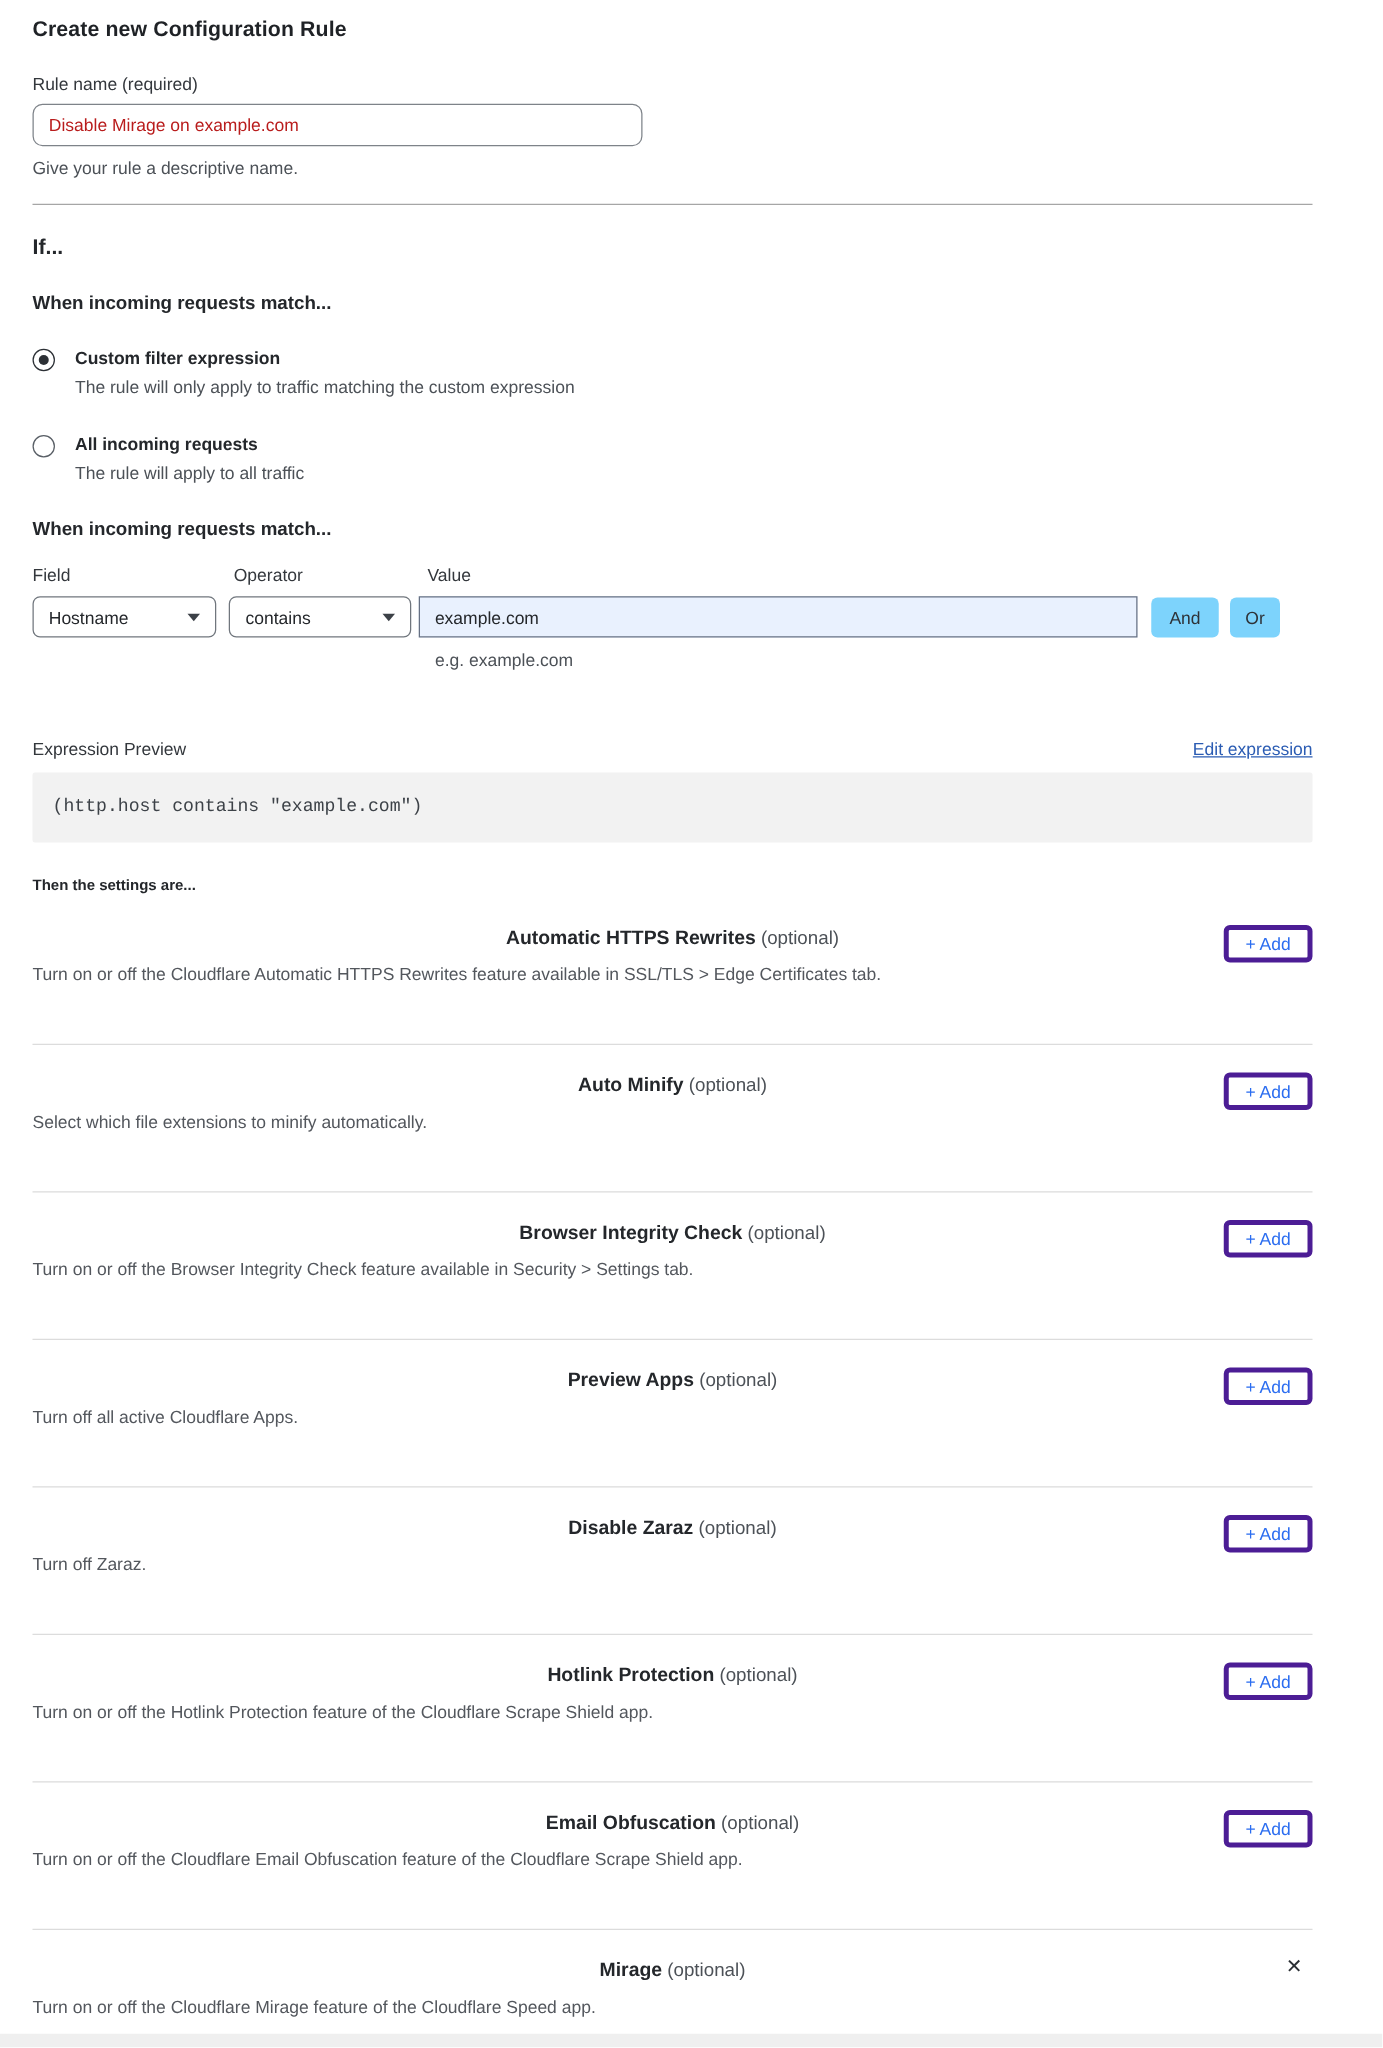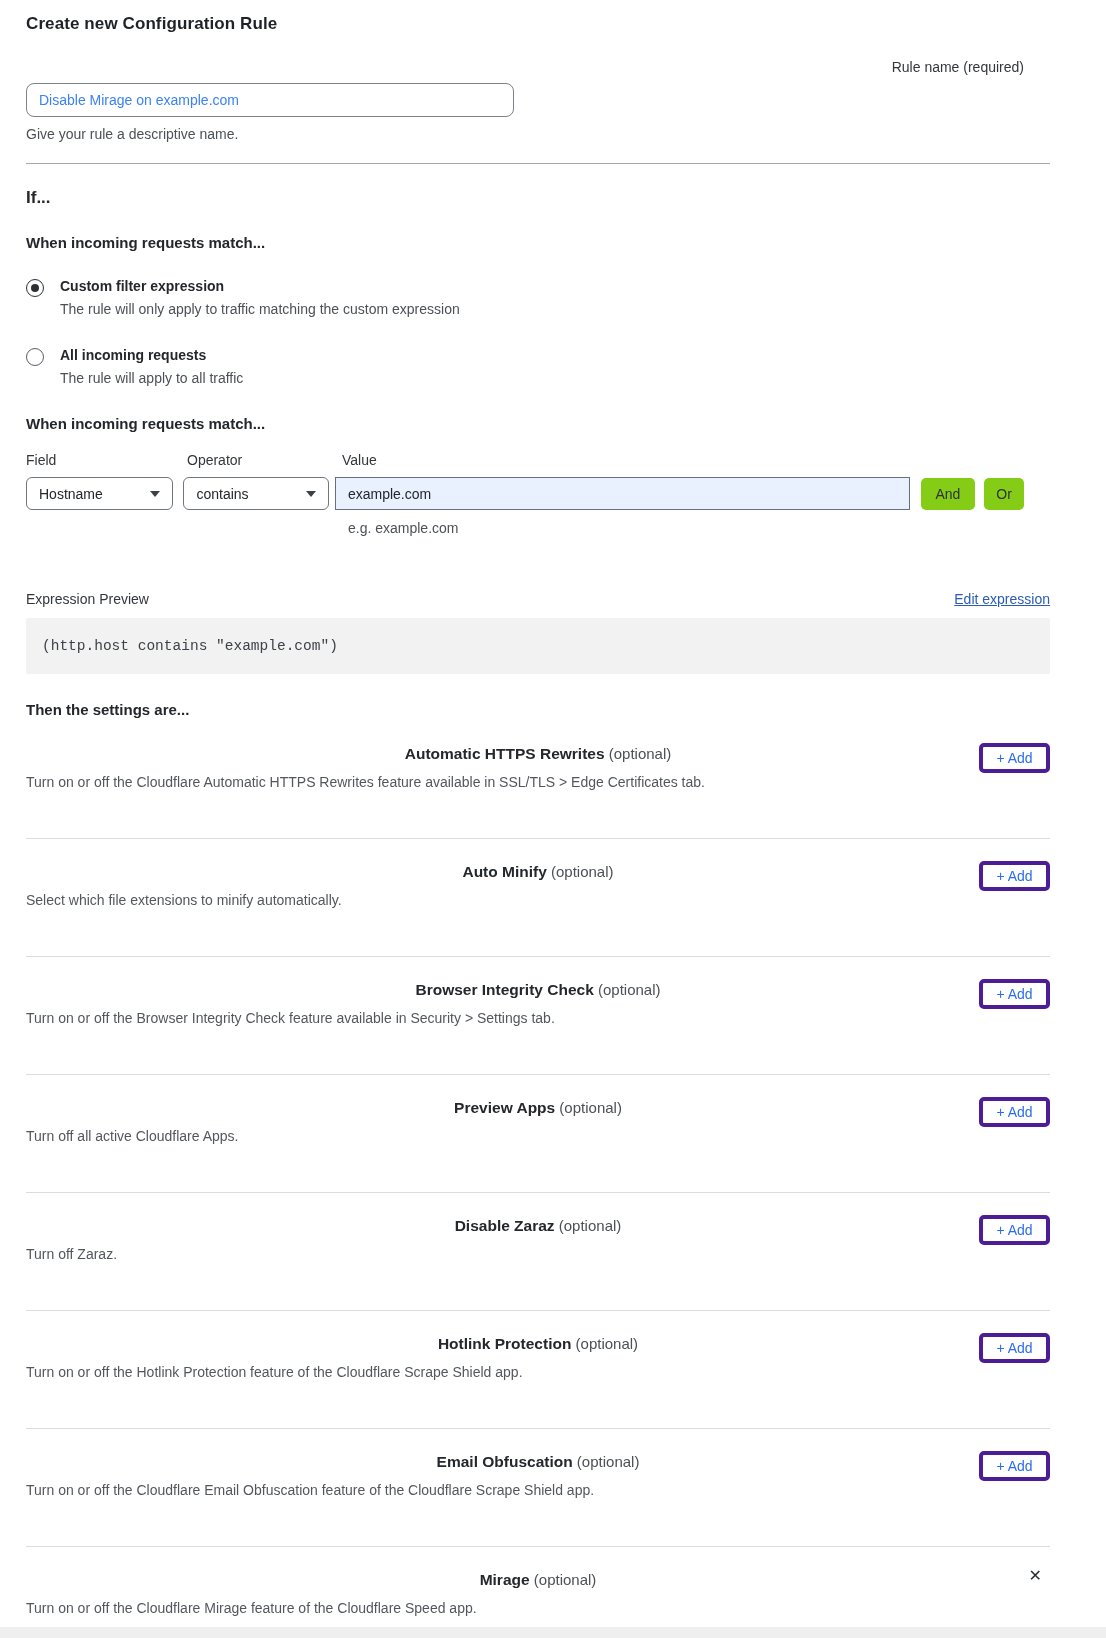--- a/index.html
+++ b/index.html
@@ -3,23 +3,23 @@
 <meta charset="utf-8">
 <style>
   * { margin:0; padding:0; box-sizing:border-box; }
   html,body { width:1106px; height:1638px; background:#ffffff; overflow:hidden;
               font-family:"Liberation Sans","DejaVu Sans",sans-serif; color:#24272b; }
   .page { position:relative; width:1106px; height:1638px; }
   .content { padding:14px 56px 0 26px; width:1080px; }
 
   h1.title { font-size:17px; font-weight:700; color:#1f2226; letter-spacing:.1px; }
 
-  .field-label { font-size:14px; color:#33373c; margin-top:25px;text-align:right; }
+  .field-label { font-size:14px; color:#33373c; margin-top:25px; }
   .rule-input { display:block; margin-top:8px; width:488px; height:34px; border:1px solid #7e8389;
-                border-radius:8px; padding:0 12px; font-size:14px; color:#3b82f6;
+                border-radius:8px; padding:0 12px; font-size:14px; color:#b91c1c;
                 font-family:"Liberation Sans","DejaVu Sans",sans-serif; background:#fff; outline:none; }
   .helper { font-size:14px; color:#4c5157; margin-top:9px; }
 
   .hr-strong { border:none; border-top:1px solid #a6a6a6; margin-top:21px; width:1024px; }
 
   h2.if-h { font-size:17px; font-weight:700; margin-top:24px; }
   h3.match-h { font-size:15px; font-weight:700; margin-top:26px; color:#24272b; }
 
   .radio-row { display:flex; margin-top:27px; }
   .radio-row + .radio-row { margin-top:30px; }
@@ -40,34 +40,34 @@
   .select { height:33px; border:1px solid #70767d; border-radius:6px; background:#fff;
             display:flex; align-items:center; justify-content:space-between;
             padding:0 12px; font-size:14px; color:#24272b; cursor:pointer; }
   .select.field-select { width:151px; margin-right:10px; }
   .select.operator-select { width:149px; margin-right:6px; }
   .caret { width:0; height:0; border-left:5px solid transparent; border-right:5px solid transparent;
            border-top:6px solid #3c4artif147; border-top:6px solid #3c4147; margin-left:8px; }
   .value-input { width:591px; height:33px; border:1px solid #667083; border-radius:0;
                  background:#e9f1fe; padding:0 12px; font-size:14px; color:#24272b;
                  font-family:"Liberation Sans","DejaVu Sans",sans-serif; outline:none; margin-right:11px; }
-  .gray-btn { height:32px; background:#84cc16; border:none; border-radius:5px; font-size:14px;
+  .gray-btn { height:32px; background:#7dd3fc; border:none; border-radius:5px; font-size:14px;
               color:#2e3237; font-family:inherit; cursor:pointer; }
   .and-btn { width:56px; margin-right:9px; }
   .or-btn { width:41px; }
   .value-helper { font-size:14px; color:#4c5157; margin-top:10px; margin-left:322px; }
 
   .preview-row { display:flex; justify-content:space-between; align-items:baseline; margin-top:35px; width:1024px; }
   .preview-label { font-size:14px; color:#33373c;margin-top:20px; }
   .edit-link { font-size:14px; color:#2b5cb3; text-decoration:underline; cursor:pointer; }
   .code-box { width:1024px; height:56px; background:#f2f2f2; border-radius:2px; margin-top:11px;
               display:flex; align-items:center; padding:0 16px;
               font-family:"Liberation Mono","DejaVu Sans Mono",monospace; font-size:14.5px; color:#3d4248; }
 
-  h3.then-h { font-size:15px; font-weight:700; margin-top:27px; }
+  h3.then-h { font-size:12px; font-weight:700; margin-top:27px; }
 
   .settings-list { margin-top:3px; width:1024px; }
   .setting-row { position:relative; border-bottom:1px solid #dcdcdc; padding:24px 0 48px 0; }
   .setting-row.last { border-bottom:none; padding-bottom:14px; }
   .s-title { font-size:15.5px;text-align:center; }
   .s-name { font-weight:700; color:#24272b; }
   .s-opt { font-weight:400; color:#4c5157; font-size:15px; }
   .s-desc { font-size:14px; color:#53575d; margin-top:11px; max-width:880px; }
   .add-btn { position:absolute; right:0; top:22px; width:71px; height:30px; background:#fff;
              border:4px solid #4c1d95; border-radius:5px; color:#2b6df0; font-size:14px;

